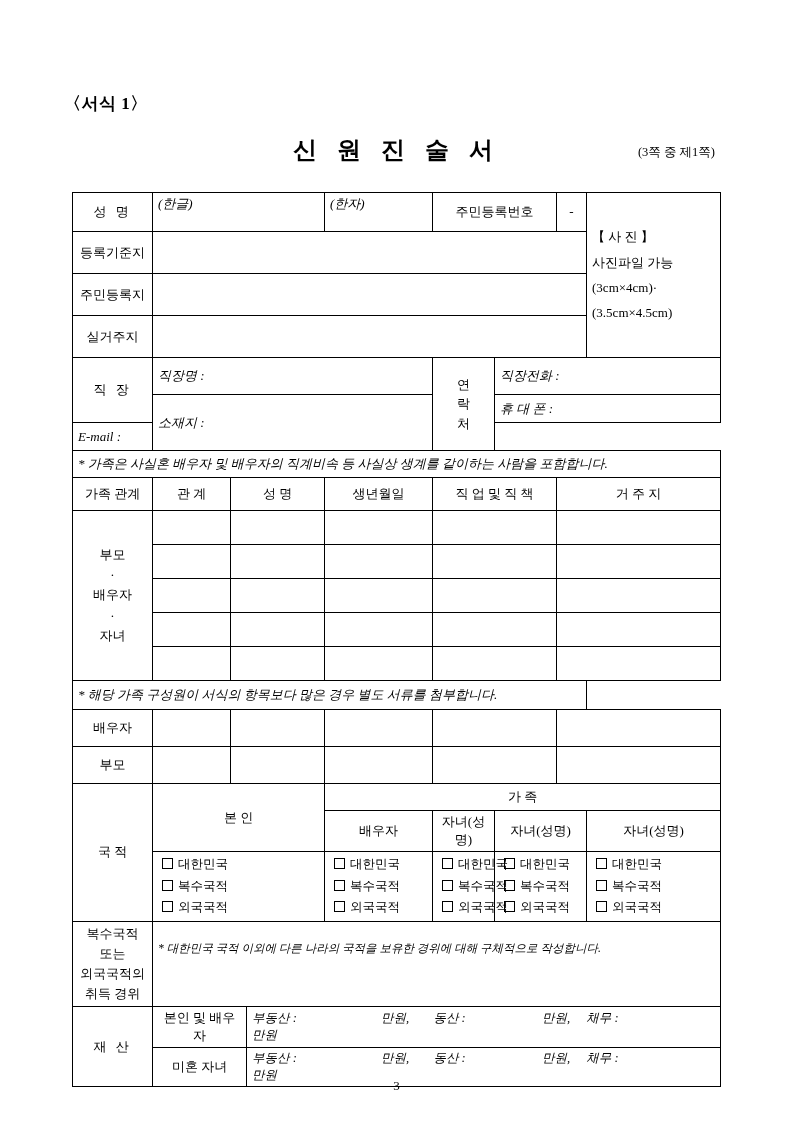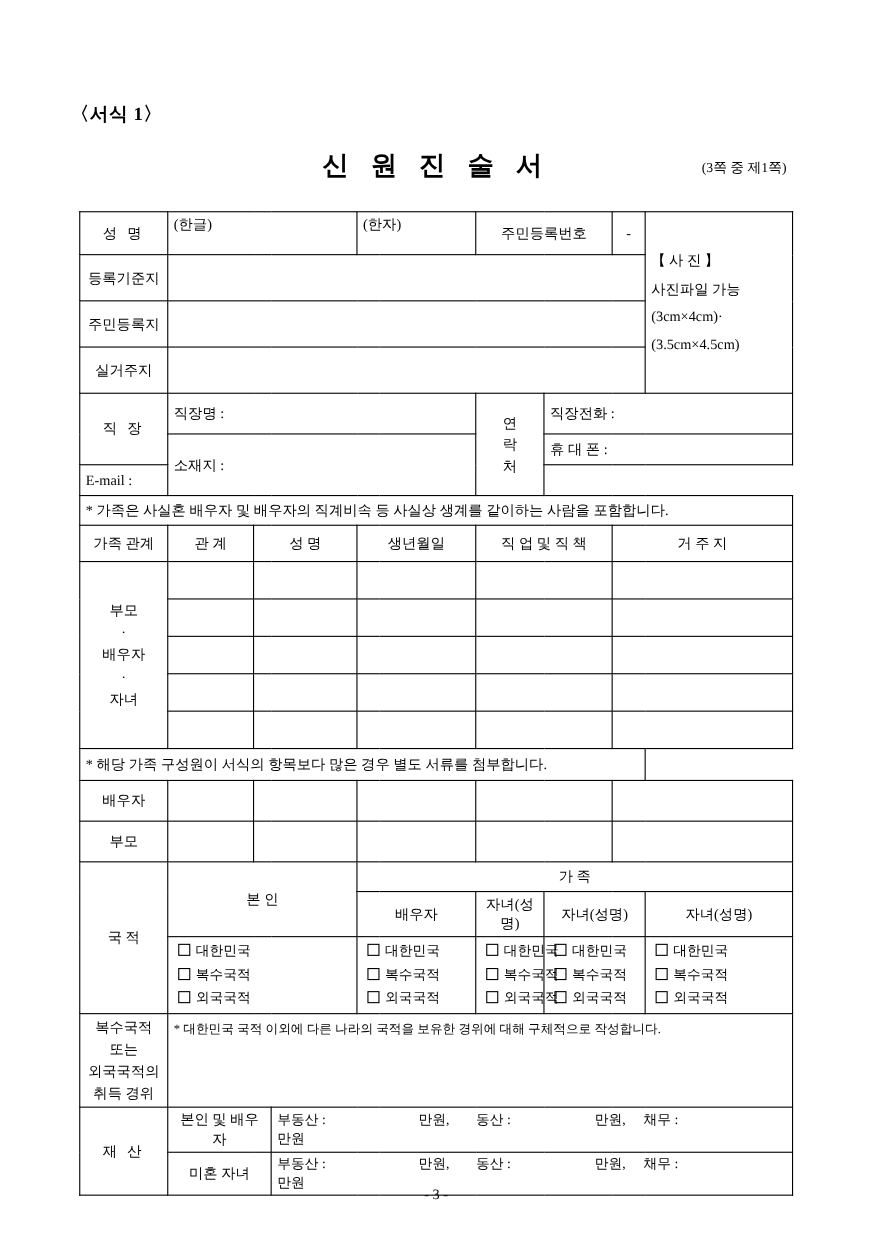--- a/index.html
+++ b/index.html
@@ -86,21 +86,21 @@
     table-layout: fixed;
   }
   table.main td {
     border: 1px solid #000000;
     font-size: 13px;
     padding: 2px 5px;
     vertical-align: middle;
     height: 22px;
   }
   .c { text-align: center; }
-  .l { text-align: left; }
+  .l { text-align: left; font-style: italic; }
   .sp1 { letter-spacing: 3px; }
   .small { font-size: 11.5px; }
   .xsmall { font-size: 11px; }
   .photo-cell {
     font-size: 12.5px;
     line-height: 1.95;
   }
   .vcell {
     text-align: center;
     font-size: 12.5px;
@@ -334,21 +334,21 @@
       </td>
     </tr>
 
     <tr>
       <td class="vcell xsmall" style="height:72px">
         <span class="stack-line">복수국적</span>
         <span class="stack-line">또는</span>
         <span class="stack-line">외국국적의</span>
         <span class="stack-line">취득 경위</span>
       </td>
-      <td colspan="9" class="l" style="vertical-align:top; padding-top:5px;">
+      <td colspan="9" class="l" style="vertical-align:top; padding-top:18px;">
         <span class="small">* 대한민국 국적 이외에 다른 나라의 국적을 보유한 경위에 대해 구체적으로 작성합니다.</span>
       </td>
     </tr>
 
     <tr>
       <td class="c sp1" rowspan="2">재  산</td>
       <td class="c small" colspan="2" style="height:34px">본인 및 배우자</td>
       <td colspan="7" class="l">
         <span class="asset-line">
           <span class="seg">부동산 :</span>

